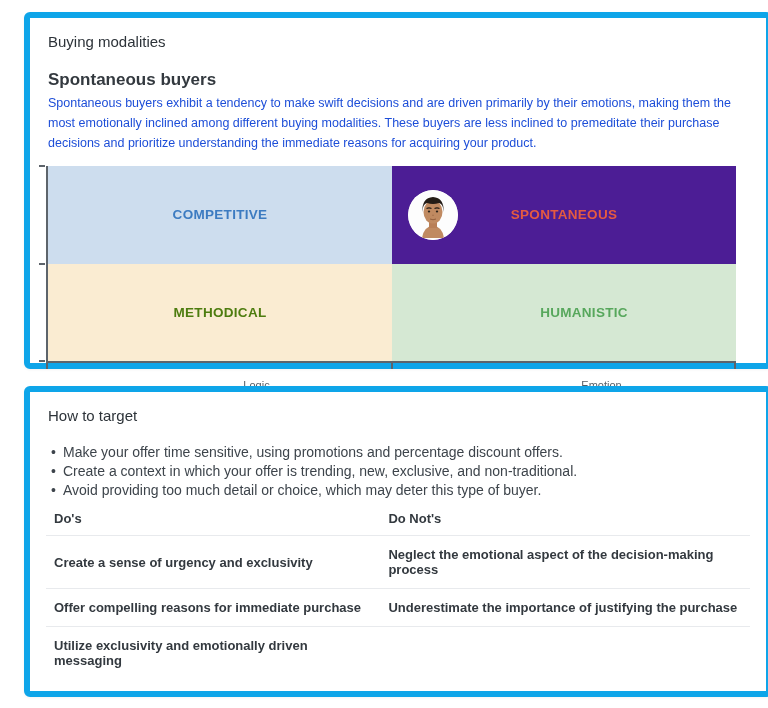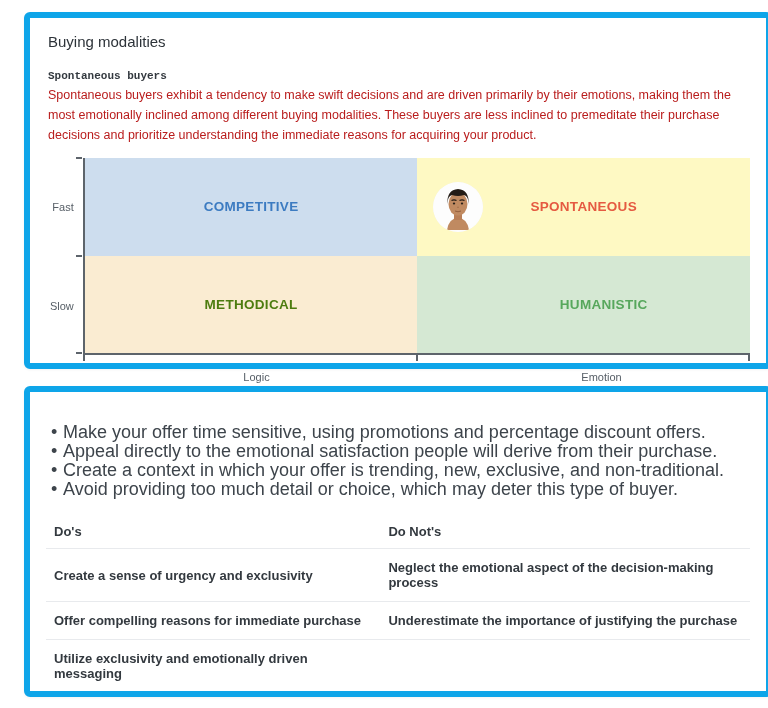--- a/index.html
+++ b/index.html
@@ -14,38 +14,38 @@
     position: absolute; left: 24px; width: 748px;
     background: #fff; border: 6px solid #0ea5e9; border-radius: 6px;
     box-shadow: 0 1px 3px rgba(16,22,26,.05);
     padding: 12px 16px;
   }
   #card-modalities { top: 12px; height: 357px; }
   #card-target     { top: 386px; height: 311px; }
 
   .card-title { font-size: 15px; font-weight: 400; color: #2d3339; margin: 3px 0 0 2px; }
 
-  .subtitle { font-size: 11px; font-weight: bold; color: #33393f; margin: 20px 0 0 2px; font-family: Liberation Mono, monospace; }
-  .desc { font-size: 12.5px; line-height: 1.6; color: #b91c1c; margin: 3px 0 0 2px; }
+  .subtitle { font-size: 17px; font-weight: bold; color: #33393f; margin: 20px 0 0 2px; }
+  .desc { font-size: 12.5px; line-height: 1.6; color: #1d4ed8; margin: 3px 0 0 2px; }
 
   
   .chart { margin-top: 13px; }
   .chart-body { display: flex; }
   .y-labels { width: 38px; display: flex; flex-direction: column; height: 197px; }
   .y-label { flex: 1; display: flex; align-items: center; justify-content: flex-end;
              padding-right: 9px; font-size: 11px; color: #565e66; }
   .plot {
     position: relative; width: 690px; height: 197px;
     border-left: 2px solid #5d646b; border-bottom: 2px solid #5d646b;
     display: grid; grid-template-columns: 1fr 1fr; grid-template-rows: 1fr 1fr;
   }
   .quad { display: flex; align-items: center; justify-content: center; position: relative; }
   .q-label { font-weight: bold; font-size: 13.5px; letter-spacing: .3px; }
   .q-competitive { background: #cdddee; } .q-competitive .q-label { color: #3c7bc1; }
-  .q-spontaneous { background: #fef9c3; } .q-spontaneous .q-label { color: #e55a41; }
+  .q-spontaneous { background: #4c1d95; } .q-spontaneous .q-label { color: #e55a41; }
   .q-methodical  { background: #faecd2; } .q-methodical  .q-label { color: #4d7c0f; }
   .q-humanistic  { background: #d5e8d3; padding-left: 40px; } .q-humanistic  .q-label { color: #57a75c; }
 
   .tick { position: absolute; background: #5d646b; }
   .tick-y { left: -9px; width: 6px; height: 2px; }
   .tick-y.t-top { top: -1px; } .tick-y.t-mid { top: calc(50% - 1px); } .tick-y.t-bot { bottom: -1px; }
   .tick-x { bottom: -8px; width: 2px; height: 6px; }
   .tick-x.t-left { left: -2px; } .tick-x.t-mid { left: calc(50% - 1px); } .tick-x.t-right { right: 0; }
 
   .x-labels { display: flex; margin-left: 38px; width: 690px; }
@@ -54,46 +54,42 @@
   .avatar {
     position: absolute; left: 16px; top: 50%; transform: translateY(-50%);
     width: 50px; height: 50px; border-radius: 50%;
     background: #fdfdfd; overflow: hidden;
     box-shadow: 0 0 0 1px rgba(0,0,0,.03) inset;
   }
   .avatar svg { display: block; width: 100%; height: 100%; }
 
   
   .bullets { margin: 19px 0 0; padding: 0; list-style: none;
-             font-size: 18px; line-height: 19px; color: #3d444b; }
+             font-size: 14px; line-height: 19px; color: #3d444b; }
   .bullets li { position: relative; padding-left: 17px; }
   .bullets li::before { content: "\2022"; position: absolute; left: 5px; top: 0; color: #3d444b; }
 
-  .do-table { width: 100%; border-collapse: collapse; margin-top: 17px;
+  .do-table { width: 100%; border-collapse: collapse; margin-top: 3px;
               font-size: 13px; color: #33393f; table-layout: fixed; }
   .do-table th { width: 47.5%; text-align: left; font-weight: bold; font-size: 13px;
                  padding: 8px 8px 9px; border-bottom: 1px solid #e8eaed; }
   .do-table th:last-child { width: 52.5%; }
   .do-table td { padding: 11px 8px; border-bottom: 1px solid #e8eaed; font-weight: bold; }
   .do-table tr:last-child td { border-bottom: none; }
 </style>
 </head>
 <body>
 
 <section class="card" id="card-modalities">
   <h2 class="card-title">Buying modalities</h2>
   <p class="subtitle">Spontaneous buyers</p>
   <p class="desc">Spontaneous buyers exhibit a tendency to make swift decisions and are driven primarily by their emotions, making them the most emotionally inclined among different buying modalities. These buyers are less inclined to premeditate their purchase decisions and prioritize understanding the immediate reasons for acquiring your product.</p>
 
   <div class="chart">
     <div class="chart-body">
-      <div class="y-labels">
-        <div class="y-label">Fast</div>
-        <div class="y-label">Slow</div>
-      </div>
       <div class="plot">
         <span class="tick tick-y t-top"></span>
         <span class="tick tick-y t-mid"></span>
         <span class="tick tick-y t-bot"></span>
         <span class="tick tick-x t-left"></span>
         <span class="tick tick-x t-mid"></span>
         <span class="tick tick-x t-right"></span>
 
         <div class="quad q-competitive">
           <span class="q-label">COMPETITIVE</span>
@@ -125,24 +121,24 @@
       </div>
     </div>
     <div class="x-labels">
       <div class="x-label">Logic</div>
       <div class="x-label">Emotion</div>
     </div>
   </div>
 </section>
 
 <section class="card" id="card-target">
+  <h2 class="card-title">How to target</h2>
 
   <ul class="bullets">
     <li>Make your offer time sensitive, using promotions and percentage discount offers.</li>
-    <li>Appeal directly to the emotional satisfaction people will derive from their purchase.</li>
     <li>Create a context in which your offer is trending, new, exclusive, and non-traditional.</li>
     <li>Avoid providing too much detail or choice, which may deter this type of buyer.</li>
   </ul>
 
   <table class="do-table">
     <thead>
       <tr>
         <th>Do's</th>
         <th>Do Not's</th>
       </tr>

